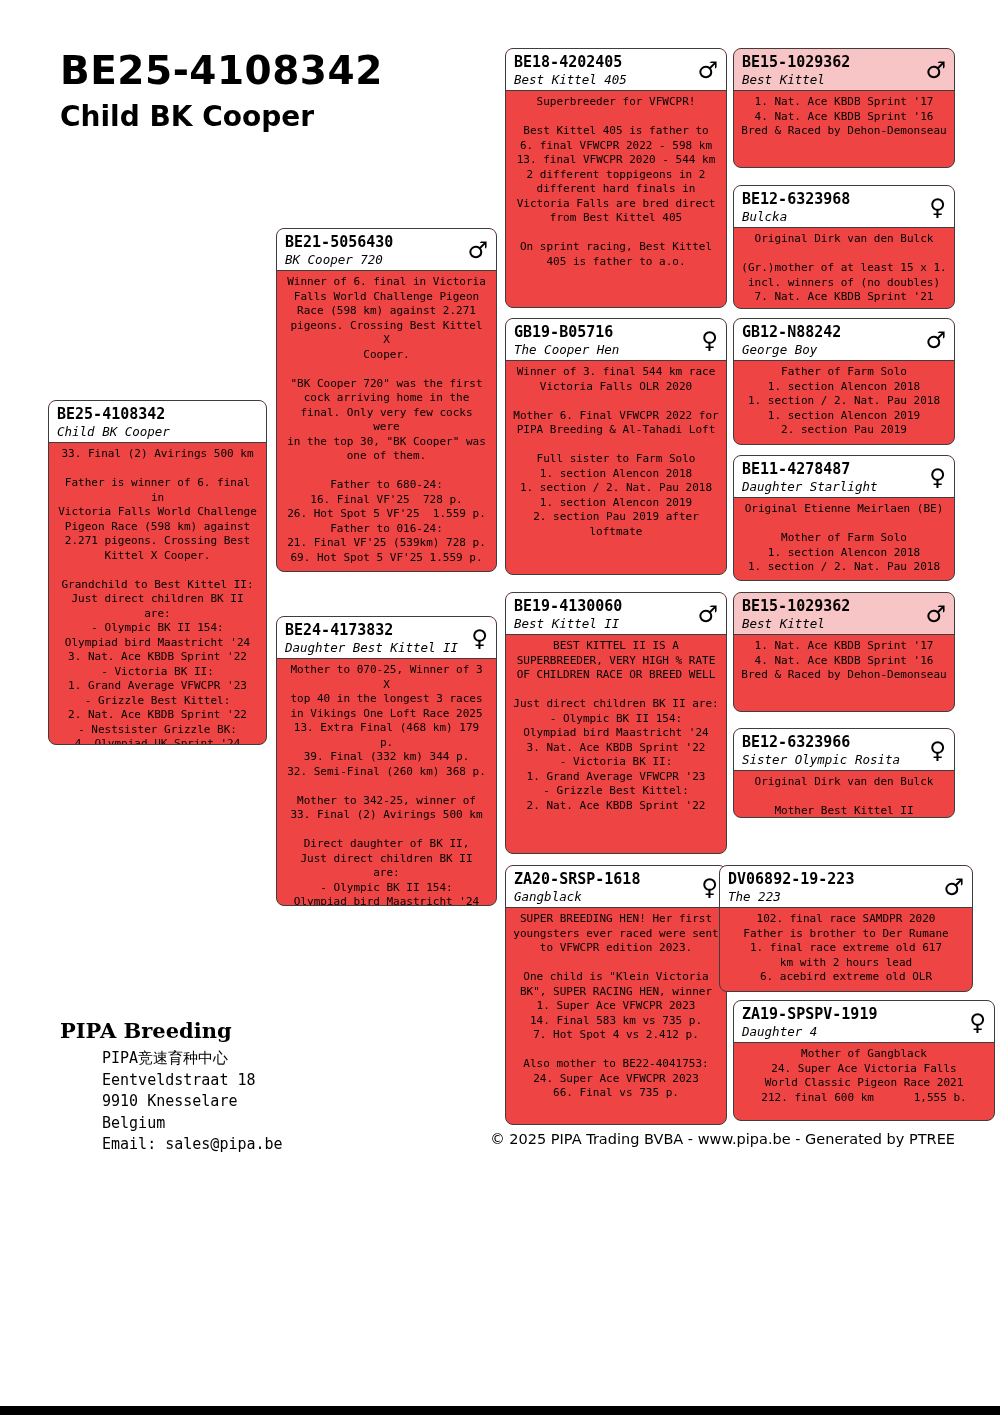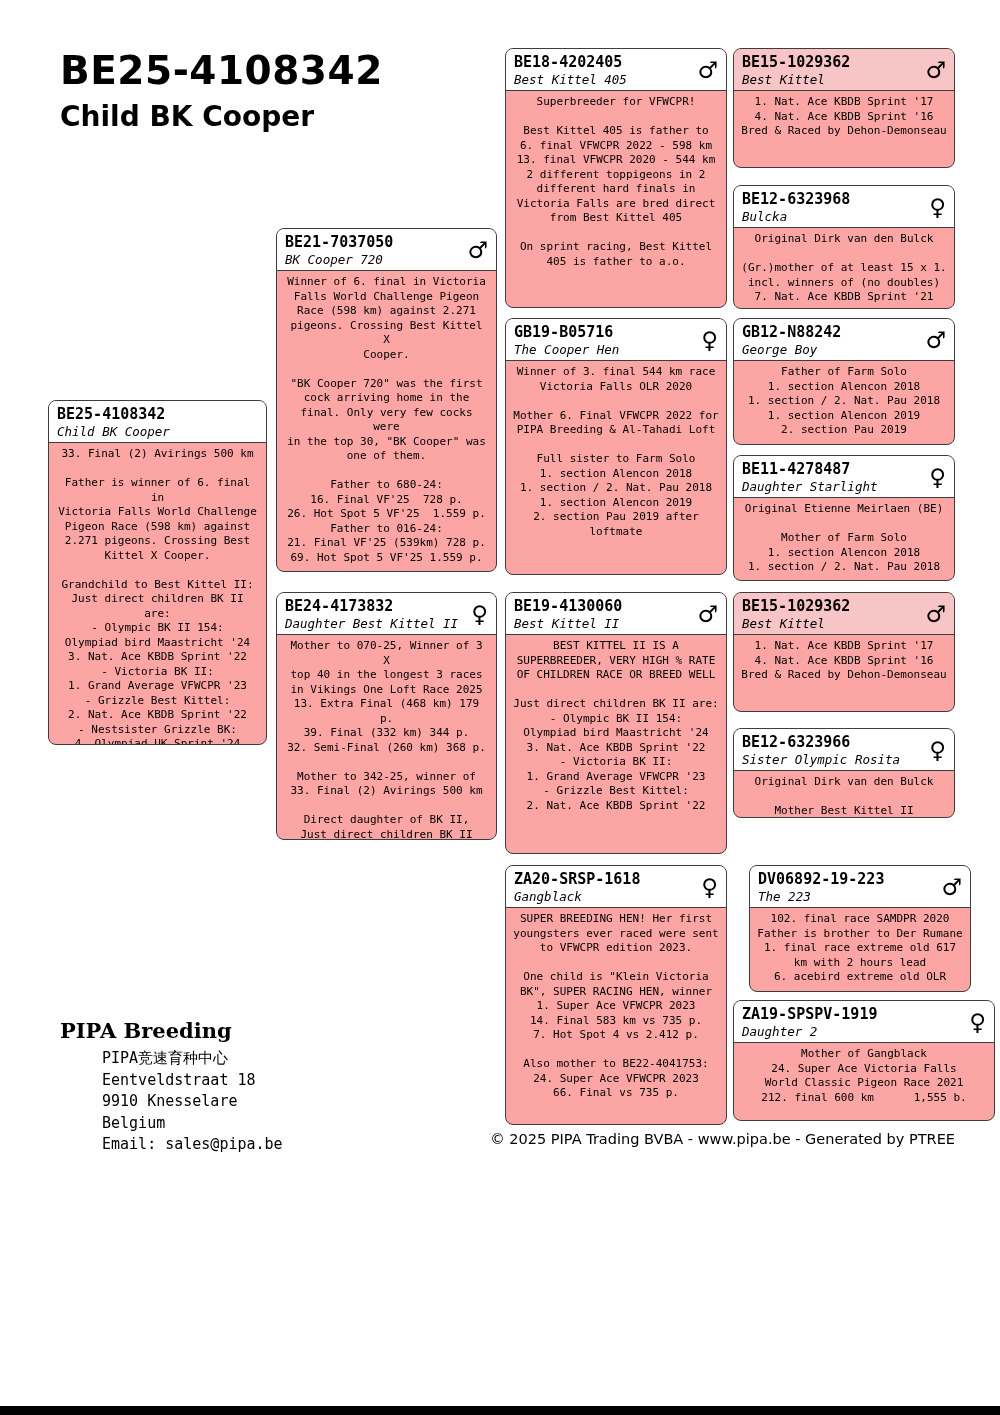--- a/index.html
+++ b/index.html
@@ -27,21 +27,21 @@
     left: 60px; top: 100px;
     font-family: "DejaVu Sans", "Liberation Sans", sans-serif;
     font-weight: bold;
     font-size: 28px;
     color: #000;
   }
   .box {
     position: absolute;
     border: 1.6px solid #3d3d3d;
     border-radius: 8px;
-    background: #fca5a5;
+    background: #ef4444;
     overflow: hidden;
   }
   .hdr {
     display: flex;
     justify-content: space-between;
     align-items: center;
     padding: 3px 8px 2px 8px;
     border-bottom: 1.6px solid #3d3d3d;
     min-height: 42px;
     background: #ffffff;
@@ -140,21 +140,21 @@
 1. Grand Average VFWCPR '23
 - Grizzle Best Kittel:
 2. Nat. Ace KBDB Sprint '22
 - Nestsister Grizzle BK:
 4. Olympiad UK Sprint '24</div>
   </div>
 
   <div class="box" style="left:276px;top:228px;width:221px;height:344px">
     <div class="hdr">
       <div class="hdr-text">
-        <div class="ring">BE21-7037050</div>
+        <div class="ring">BE21-5056430</div>
         <div class="pname">BK Cooper 720</div>
       </div>
       <div class="sex">♂</div>
     </div>
     <div class="bdy">Winner of 6. final in Victoria
 Falls World Challenge Pigeon
 Race (598 km) against 2.271
 pigeons. Crossing Best Kittel X
 Cooper.
 
@@ -165,21 +165,21 @@
 one of them.
 
 Father to 680-24:
 16. Final VF'25  728 p.
 26. Hot Spot 5 VF'25  1.559 p.
 Father to 016-24:
 21. Final VF'25 (539km) 728 p.
 69. Hot Spot 5 VF'25 1.559 p.</div>
   </div>
 
-  <div class="box" style="left:276px;top:592px;width:221px;height:248px">
+  <div class="box" style="left:276px;top:616px;width:221px;height:290px">
     <div class="hdr">
       <div class="hdr-text">
         <div class="ring">BE24-4173832</div>
         <div class="pname">Daughter Best Kittel II</div>
       </div>
       <div class="sex">♀</div>
     </div>
     <div class="bdy">Mother to 070-25, Winner of 3 X
 top 40 in the longest 3 races
 in Vikings One Loft Race 2025
@@ -369,40 +369,40 @@
       </div>
       <div class="sex">♀</div>
     </div>
     <div class="bdy">Original Dirk van den Bulck
 
 Mother Best Kittel II
 1. Nat. Ace Sprint KBDB 2020
 Raced at Dehon-Demonseau</div>
   </div>
 
-  <div class="box" style="left:749px;top:865px;width:222px;height:127px">
+  <div class="box" style="left:719px;top:865px;width:254px;height:127px">
     <div class="hdr">
       <div class="hdr-text">
         <div class="ring">DV06892-19-223</div>
         <div class="pname">The 223</div>
       </div>
       <div class="sex">♂</div>
     </div>
     <div class="bdy">102. final race SAMDPR 2020
 Father is brother to Der Rumane
 1. final race extreme old 617
 km with 2 hours lead
 6. acebird extreme old OLR</div>
   </div>
 
   <div class="box" style="left:733px;top:1000px;width:262px;height:121px">
     <div class="hdr">
       <div class="hdr-text">
         <div class="ring">ZA19-SPSPV-1919</div>
-        <div class="pname">Daughter 2</div>
+        <div class="pname">Daughter 4</div>
       </div>
       <div class="sex">♀</div>
     </div>
     <div class="bdy">Mother of Gangblack
 24. Super Ace Victoria Falls
 World Classic Pigeon Race 2021
 212. final 600 km      1,555 b.</div>
   </div>
 
   <div class="footer-name">PIPA Breeding</div>

